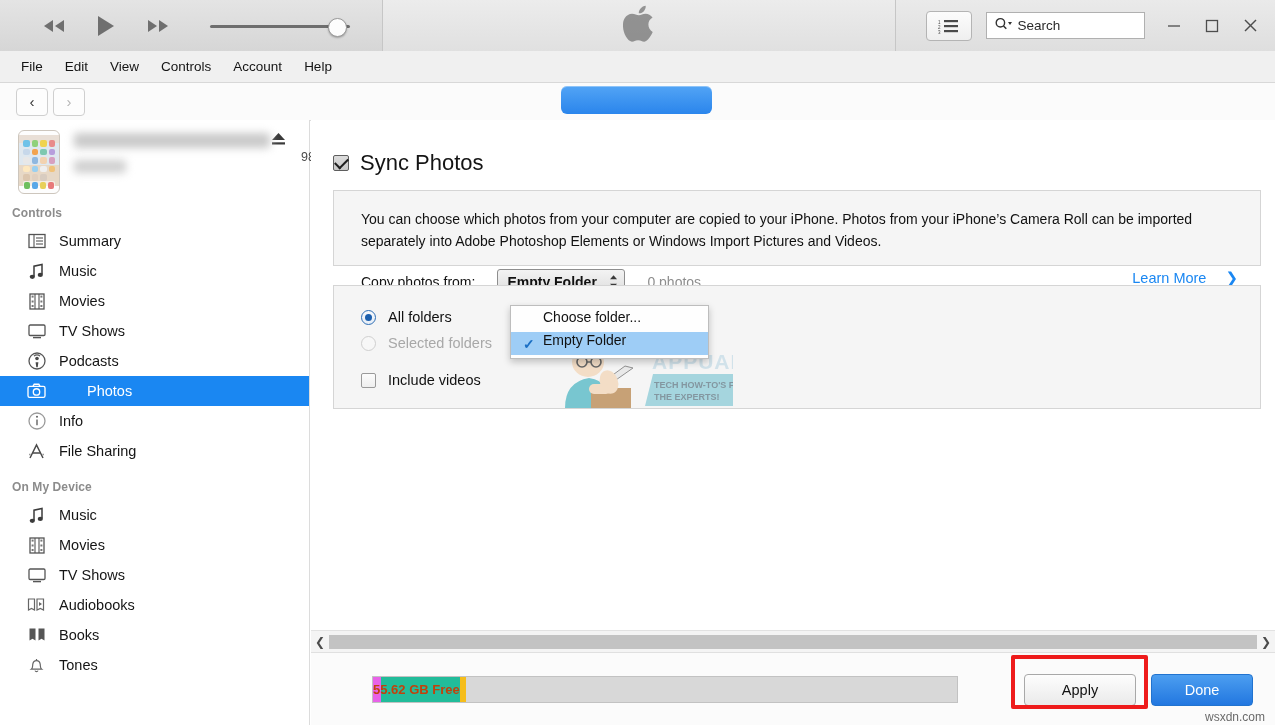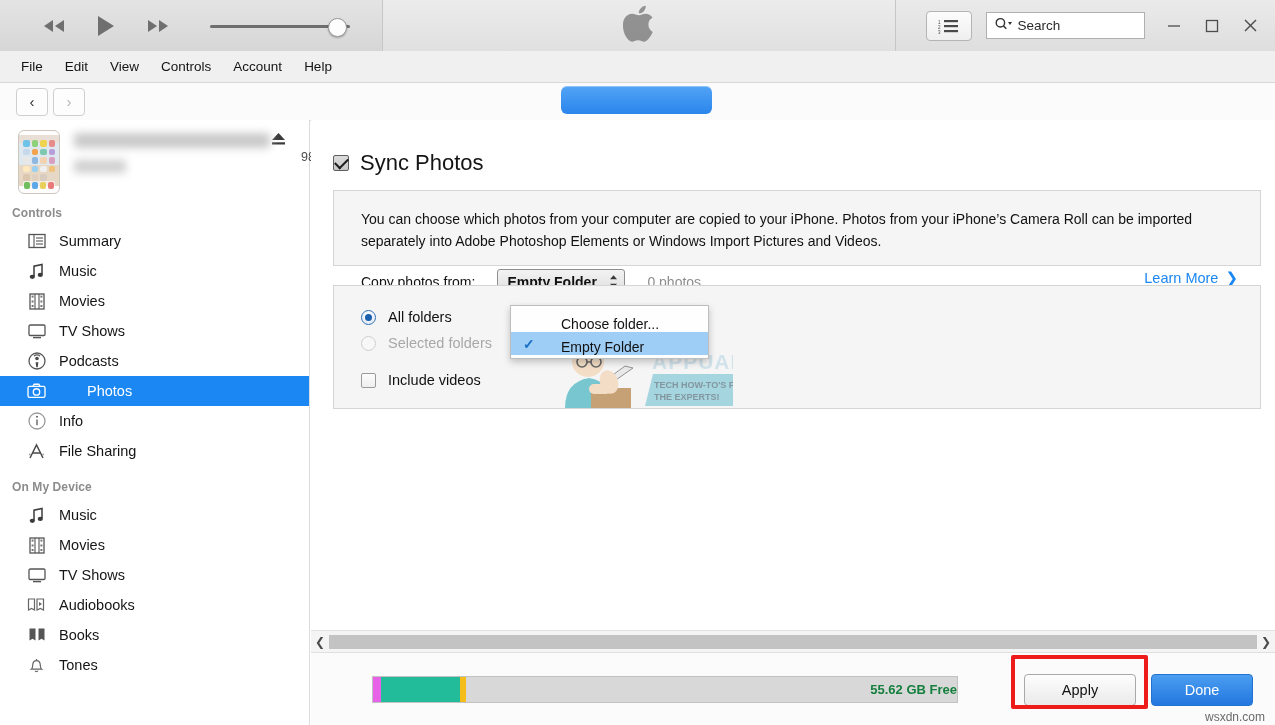--- a/index.html
+++ b/index.html
@@ -191,33 +191,33 @@
   .copylbl{font-size:14px;color:#111;}
   .selectbtn{
     min-width:128px;height:25px;border:1px solid #8e8e8e;border-radius:3px;
     background:linear-gradient(#f3f3f3,#dedede);
     display:flex;align-items:center;justify-content:space-between;
     padding:0 6px 0 9px;box-sizing:border-box;font-size:14px;font-weight:bold;color:#111;gap:8px;
   }
   .stepper{display:flex;flex-direction:column;gap:1px;align-items:center;color:#2e2e2e;line-height:.6;font-size:9px;}
   .phcount{font-size:14px;color:#8d8d8d;}
   .learn{
-    position:absolute;right:22px;top:78px;color:#1a87f2;font-size:14.5px;display:flex;align-items:center;gap:7px;
+    position:absolute;right:22px;top:78px;color:#1a87f2;font-size:14.5px;display:flex;align-items:center;gap:19px;
   }
   .learn .chev{font-size:15px;}
 
   
   .dropdown{
     position:absolute;left:510px;top:305px;width:197px;
     background:#fefefe;border:1px solid #bdbdbd;
     box-shadow:0 3px 7px rgba(0,0,0,.22);
     z-index:40;padding:3px 0;
   }
   .dd-item{
-    height:23px;display:flex;align-items:flex-end;font-size:14px;color:#111;padding-left:50px;box-sizing:border-box;position:relative;
+    height:23px;display:flex;align-items:flex-start;font-size:14px;color:#111;padding-left:32px;box-sizing:border-box;position:relative;
   }
   .dd-item.active{background:#9ecdf6;}
   .dd-check{position:absolute;left:12px;top:4px;color:#1b6fc4;font-size:14px;font-weight:bold;}
 
   .radio-row{display:flex;align-items:center;gap:12px;height:26px;}
   .radio{
     width:15px;height:15px;border-radius:50%;border:1px solid #8b8b8b;
     background:linear-gradient(#fdfdfd,#ebebeb);box-sizing:border-box;
     display:flex;align-items:center;justify-content:center;flex:none;
   }
@@ -249,21 +249,21 @@
   .bottombar{
     position:absolute;left:311px;top:652px;width:964px;height:73px;
     background:#fbfbfb;border-top:1px solid #e0e0e0;display:flex;align-items:center;
   }
   .capacity{
     margin-left:61px;width:586px;height:27px;background:#d8d8d8;border:1px solid #c2c2c2;
     display:flex;align-items:center;position:relative;box-sizing:border-box;overflow:hidden;
   }
   .cap-seg{height:100%;}
   .cap-label{
-    position:absolute;left:0;right:0;text-align:right;font-size:13px;font-weight:bold;color:#15803d;
+    position:absolute;left:0;right:0;text-align:left;font-size:13px;font-weight:bold;color:#c2410c;
   }
   .btnwrap{margin-left:auto;display:flex;align-items:center;gap:15px;padding-right:22px;position:relative;}
   .redbox{
     position:absolute;left:-13px;top:-19px;width:137px;height:54px;
     border:4px solid #ee1b1b;border-radius:2px;box-sizing:border-box;
   }
   .apply{
     width:110px;height:30px;border:1px solid #a8a8a8;border-radius:4px;
     background:linear-gradient(#fdfdfd,#eaeaea);
     display:flex;align-items:center;justify-content:center;font-size:14.5px;color:#111;

